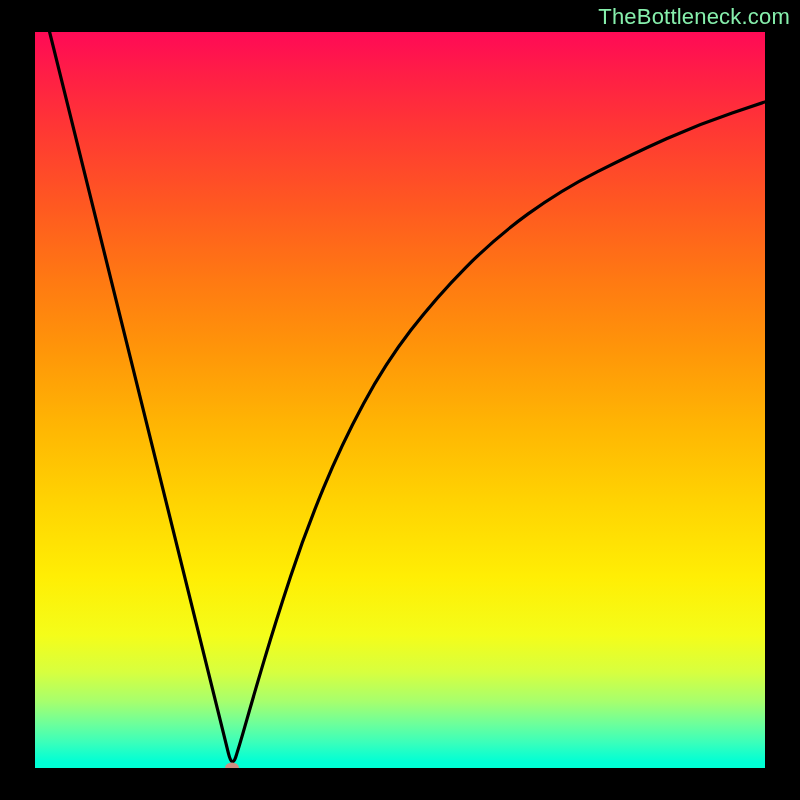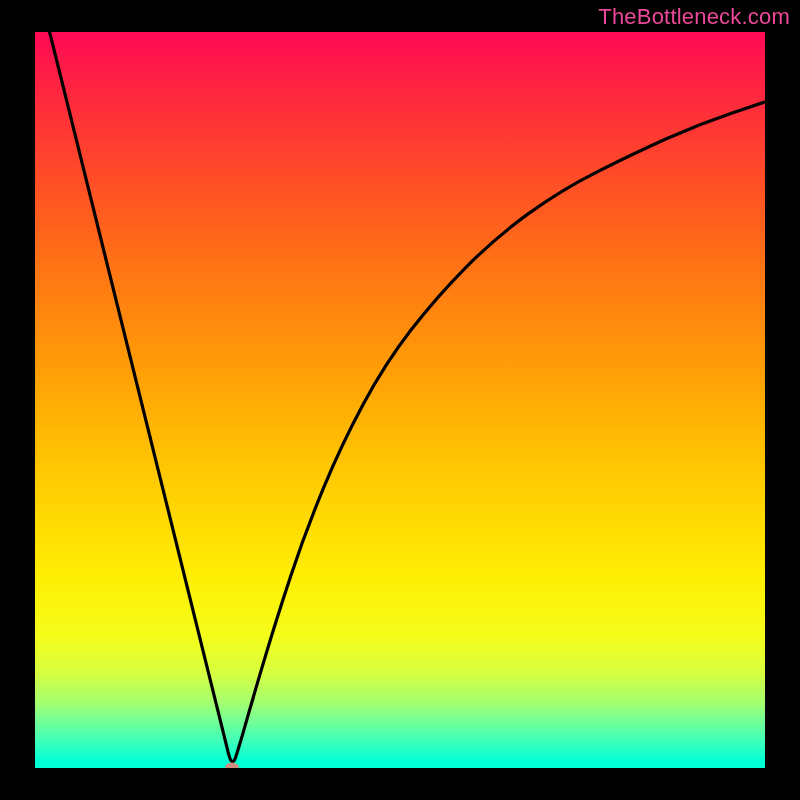--- a/index.html
+++ b/index.html
@@ -13,21 +13,21 @@
   .frame {
     position: relative;
     width: 800px;
     height: 800px;
     background: #000;
   }
   .watermark {
     position: absolute;
     top: 4px;
     right: 10px;
-    color: #ec4899;
+    color: #86efac;
     font-family: Arial, Helvetica, sans-serif;
     font-size: 22px;
     letter-spacing: 0.2px;
     z-index: 10;
     user-select: none;
   }
   .plot-area {
     position: absolute;
     left: 35px;
     top: 32px;

